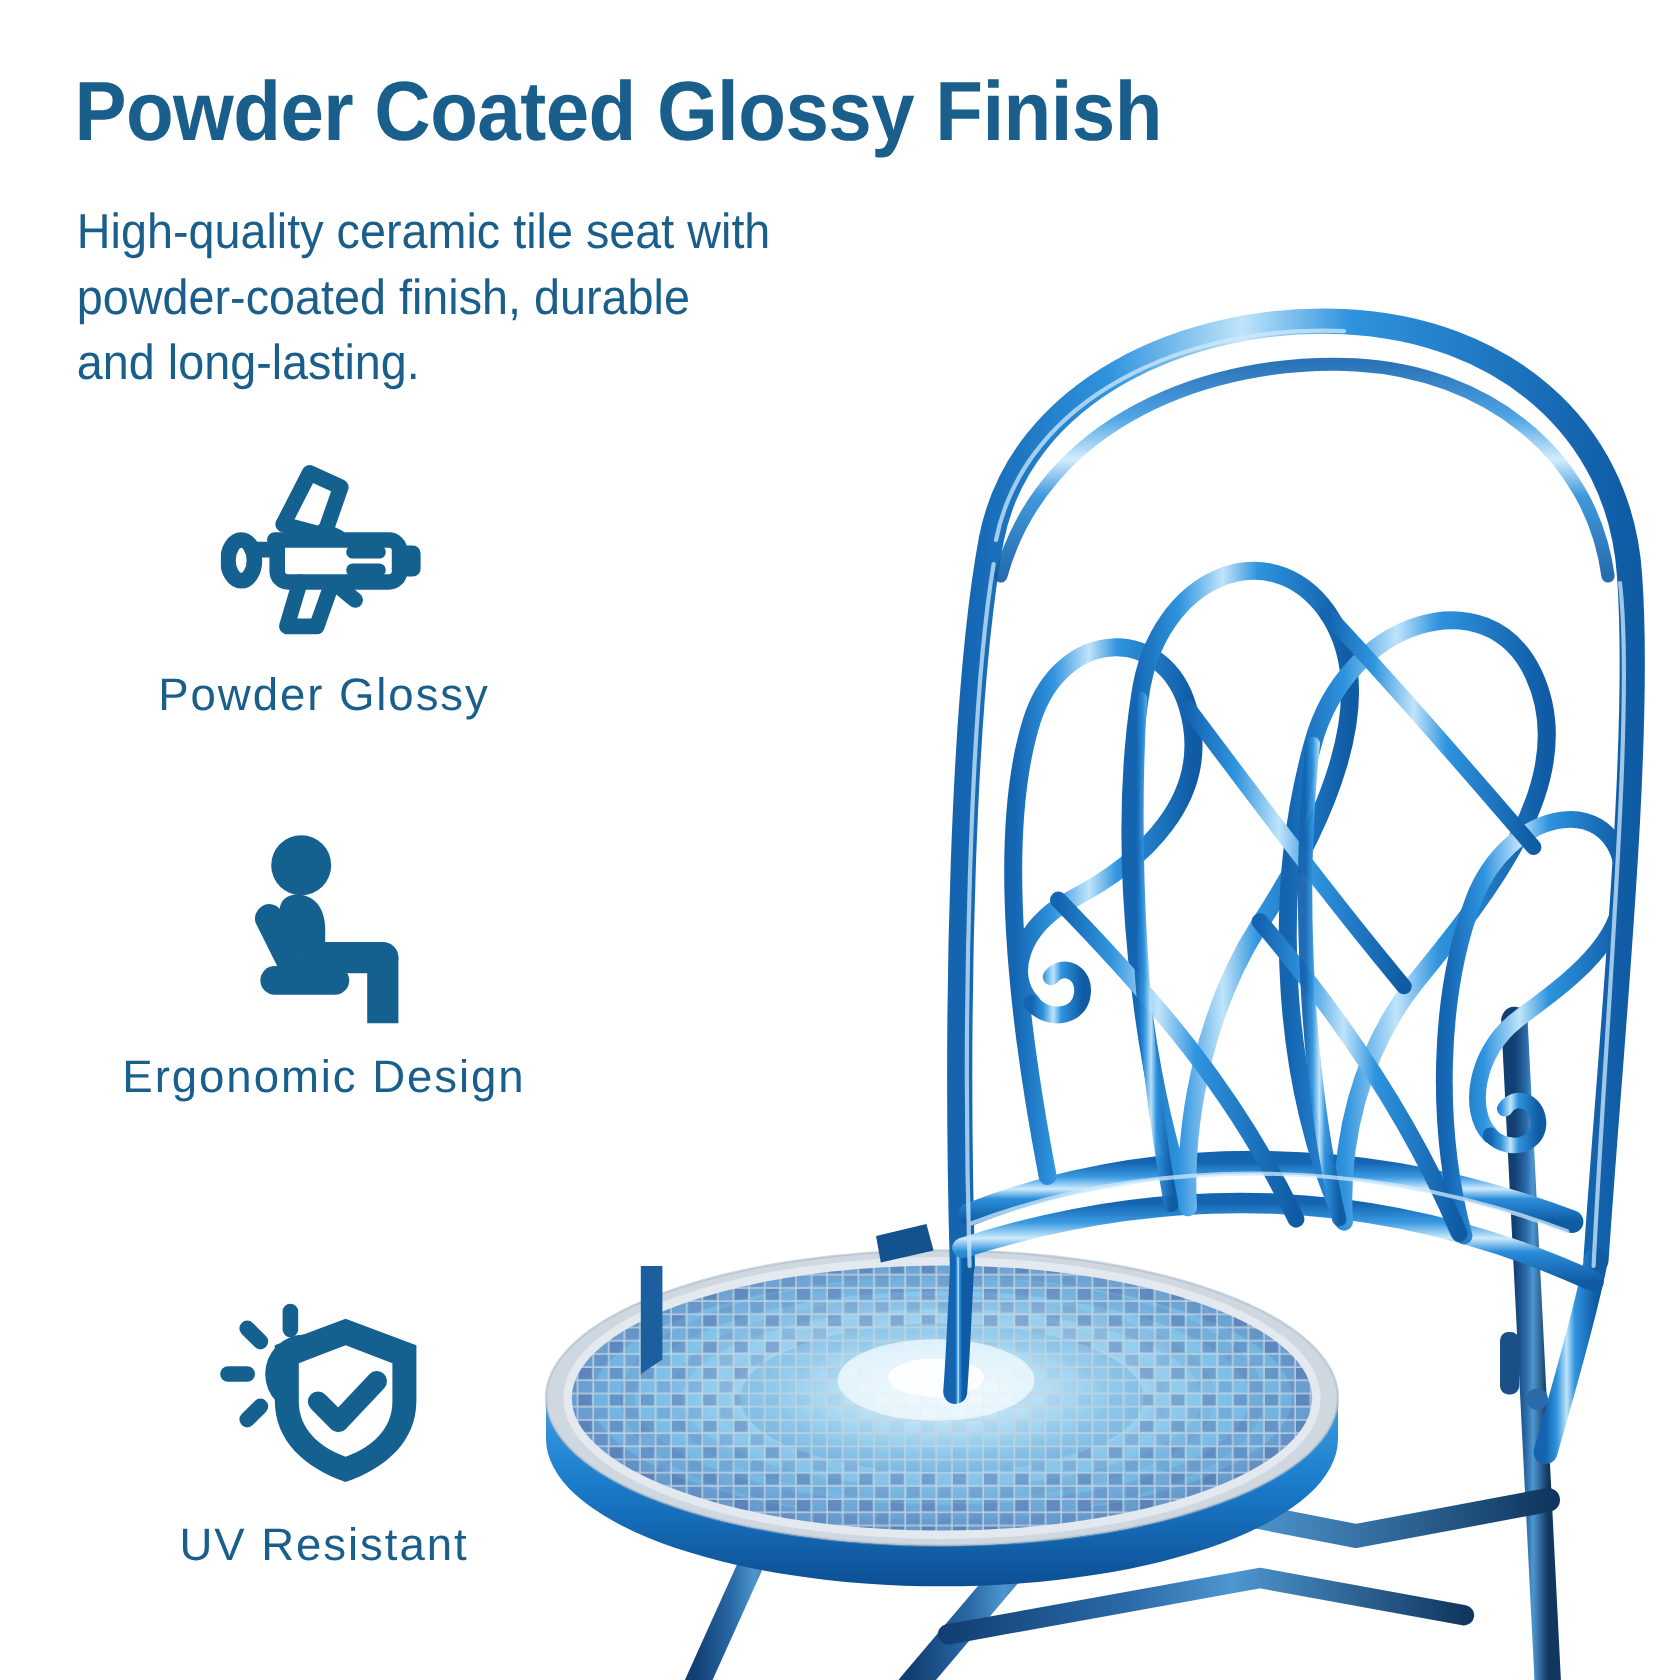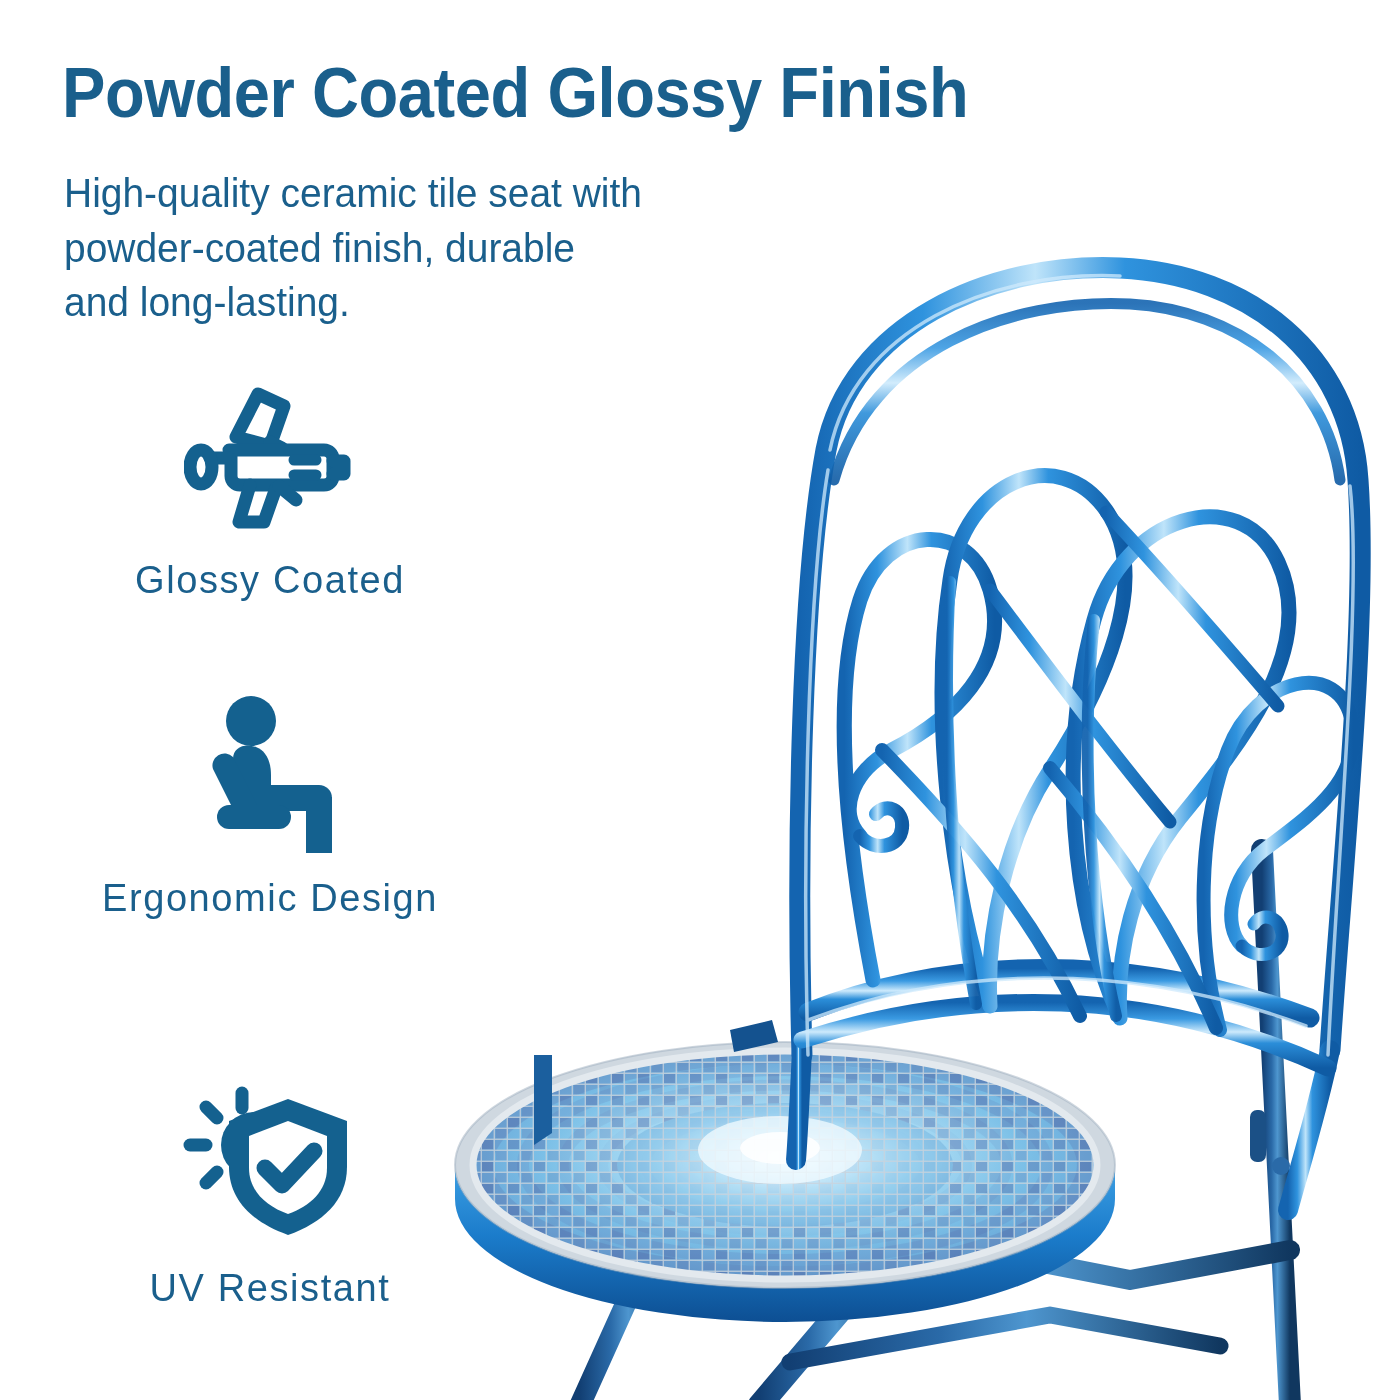--- a/index.html
+++ b/index.html
@@ -106,21 +106,21 @@
 
           <path d="M95 106 L112 120"></path>
         </g>
 
         <g stroke="#14618f" stroke-width="11" stroke-linecap="round">
           <path d="M110 80 H132"></path>
           <path d="M110 95 H132"></path>
         </g>
       </svg>
     </div>
-    <div class="flabel">Glossy Coated</div>
+    <div class="flabel">Powder Glossy</div>
   </div>
 
   <div class="feature" id="feat-1">
     <div class="ficon">
       <svg width="155" height="160" viewBox="0 0 155 160" aria-hidden="true">
         <g fill="#14618f">
 
           <circle cx="58" cy="28" r="25"></circle>
 
           <path d="M40 66 C40 54 52 50 63 54 C74 58 78 70 78 82 L78 104 L44 104 L40 84 Z"></path>

